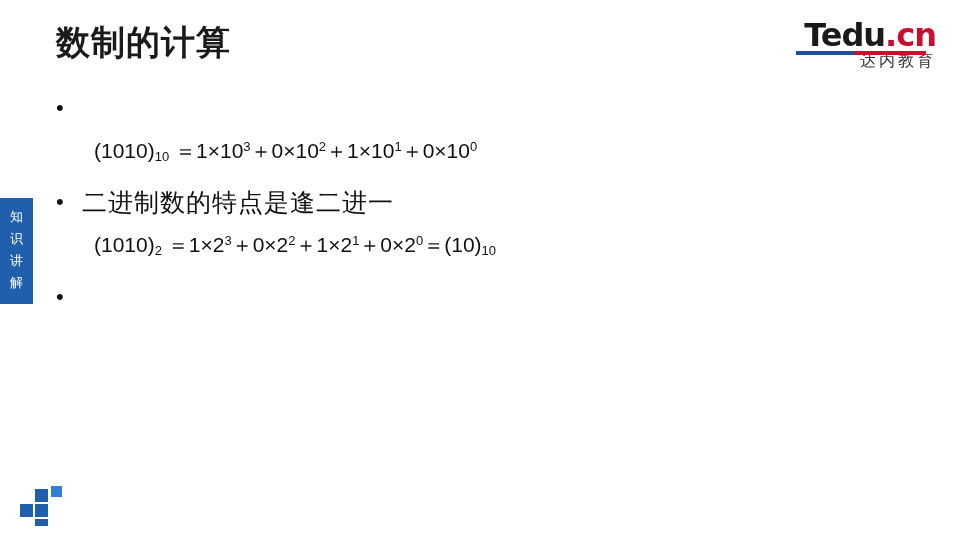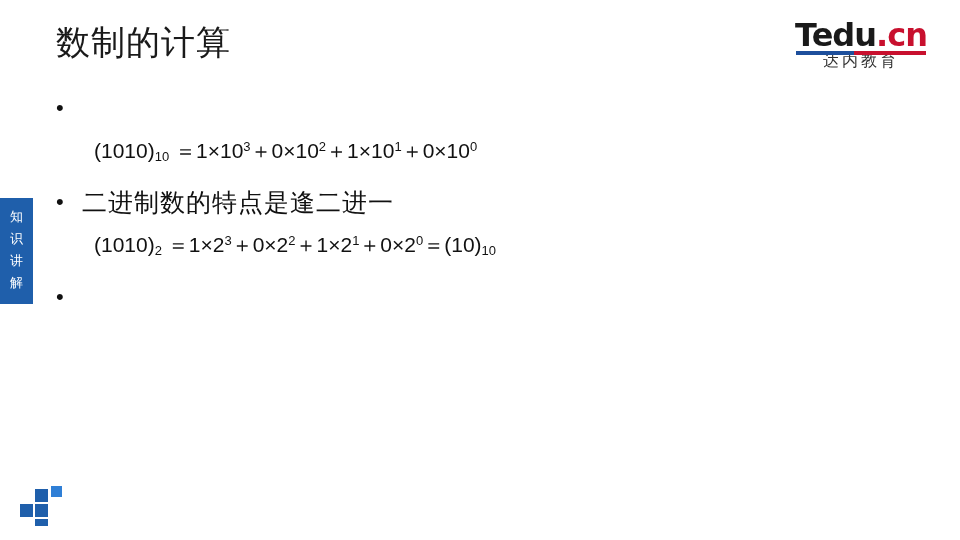--- a/index.html
+++ b/index.html
@@ -20,21 +20,21 @@
     height: 540px;
   }
 
   
   .logo {
     position: absolute;
     top: 18px;
     right: 24px;
     width: 150px;
     height: 58px;
-    text-align: center;
+    text-align: right;
   }
   .logo-word {
     font-family: "DejaVu Sans", sans-serif;
     font-size: 32px;
     font-weight: bold;
     letter-spacing: -1px;
     line-height: 34px;
     color: #1a1a1a;
     white-space: nowrap;
   }
@@ -59,21 +59,21 @@
   }
 
   
   .title {
     position: absolute;
     left: 56px;
     top: 18px;
     font-size: 34px;
     line-height: 48px;
     color: #1a1a1a;
-    font-weight: normal;
+    font-weight: bold;
     letter-spacing: 1px;
   }
 
   
   .side-tab {
     position: absolute;
     left: 0;
     top: 198px;
     width: 33px;
     padding: 8px 0 10px 0;

